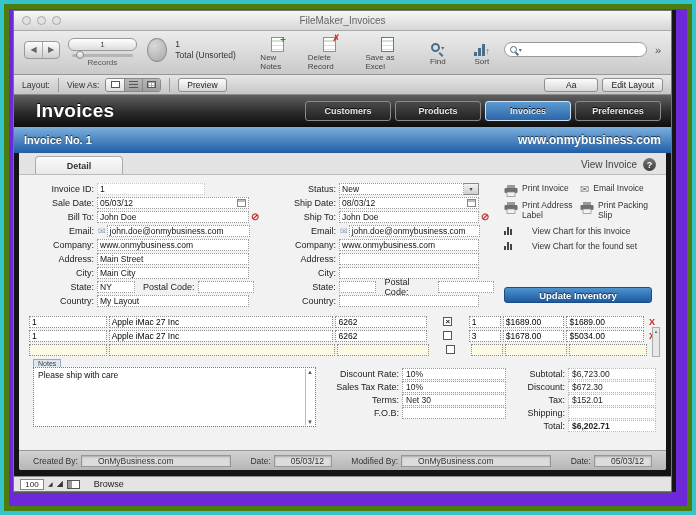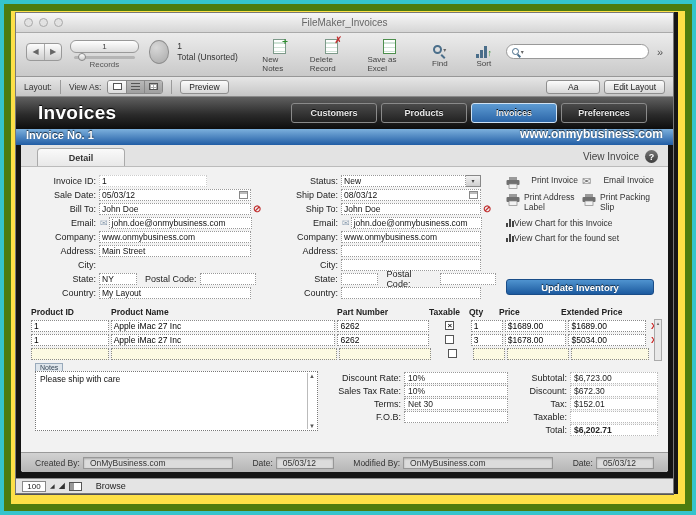--- a/index.html
+++ b/index.html
@@ -1,18 +1,18 @@
 <!DOCTYPE html>
 <html><head>
 <meta charset="utf-8">
 <style>
   * { box-sizing: border-box; margin: 0; padding: 0; }
   html,body { width:696px; height:515px; }
   body { background:#35c4cc; position:relative; font-family:"Liberation Sans", sans-serif; overflow:hidden; }
-  .frame-orange { position:absolute; top:4px; left:4px; right:4px; bottom:4px; border:7px solid #4d7c0f; background:#fde047; }
+  .frame-orange { position:absolute; top:4px; left:4px; right:4px; bottom:4px; border:5px solid #4d7c0f; background:#6d28d9; }
   .window { position:absolute; top:1px; left:4px; width:659px; height:482px; background:#e8e8e8; border:1px solid #777;
             box-shadow:4px 0 0 #161616, 0 1px 0 #555; display:flex; flex-direction:column; }
 
   
   .titlebar { height:20px; background:linear-gradient(#f7f7f7,#d6d6d6); border-bottom:1px solid #aaa;
               display:flex; align-items:center; position:relative; flex:none; }
   .lights { display:flex; gap:6px; margin-left:8px; }
   .light { width:9px; height:9px; border-radius:50%; border:1px solid #a8a8a8; background:#e2e2e2; }
   .win-title { position:absolute; left:0; right:0; text-align:center; font-size:10px; color:#666; }
 
@@ -69,26 +69,26 @@
              background-image:linear-gradient(#aaa 1px, transparent 1px), linear-gradient(90deg,#aaa 1px, transparent 1px);
              background-size:3px 3px; }
   .btn { height:14px; border:1px solid #8e8e8e; border-radius:3px; background:linear-gradient(#fcfcfc,#d7d7d7);
          display:flex; align-items:center; justify-content:center; font-size:8.5px; color:#222; padding:0 8px; }
 
   
   .content { flex:1; background:#141414; display:flex; flex-direction:column; overflow:hidden; }
   .app-header { height:32px; background:linear-gradient(#606060,#2b2b2b 55%,#0d0d0d); display:flex; align-items:center;
                 padding:0 10px 0 22px; flex:none; }
   .app-title { color:#fff; font-size:19px; font-weight:bold; letter-spacing:0.3px; text-shadow:0 -1px 1px #000; }
-  .tabs { margin-left:auto; display:flex; gap:4px; margin-right:16px; }
+  .tabs { margin-left:auto; display:flex; gap:4px; margin-right:0; }
   .tab { width:86px; height:20px; border:1px solid #8a8a8a; border-radius:3px; display:flex; align-items:center;
          justify-content:center; font-size:9px; font-weight:bold; color:#e8e8e8; background:linear-gradient(#4a4a4a,#222);
          text-shadow:0 -1px 0 #000; }
   .tab.active { background:linear-gradient(#5d9bd3,#2c66a8); border-color:#cfe2f4; }
-  .blue-bar { height:16px; background:linear-gradient(#7cb0dd,#215da5); display:flex; align-items:flex-end;
+  .blue-bar { height:26px; background:linear-gradient(#7cb0dd,#215da5); display:flex; align-items:center;
               justify-content:space-between; padding:4px 10px; flex:none; }
   .blue-bar .ib-title { color:#fff; font-size:11px; font-weight:bold; text-shadow:0 -1px 1px #123; }
   .blue-bar .ib-site { color:#fff; font-size:12px; font-weight:bold; text-shadow:0 -1px 1px #123; }
 
   
   .panel { flex:1; margin:0 5px 6px 5px; background:#e3e3e3; border-radius:0 0 3px 3px; display:flex;
            flex-direction:column; overflow:hidden; }
   .detail-row { height:21px; display:flex; align-items:flex-end; padding:3px 10px 0 16px; flex:none; }
   .detail-tab { width:88px; height:18px; background:linear-gradient(#fafafa,#e8e8e8); border:1px solid #aaa; border-bottom:none;
                 border-radius:4px 4px 0 0; font-size:9px; font-weight:bold; color:#333; display:flex; align-items:center;
@@ -114,24 +114,24 @@
   .noentry { color:#c03030; font-size:10px; font-weight:bold; margin-left:2px; line-height:1; }
   .mailglyph { font-size:9px; color:#8a9db0; margin:0 1px; }
   .dropbtn { width:15px; height:12px; border:1px solid #888; border-left:none; background:linear-gradient(#f2f2f2,#cfcfcf);
              font-size:6px; color:#444; display:flex; align-items:center; justify-content:center; }
   .smallbox { width:38px; } .postalbox { width:56px; }
   .plabel { font-size:9px; color:#222; padding:0 3px 0 8px; }
 
   
   .acts { flex:1; padding:2px 8px 0 10px; display:flex; flex-direction:column; font-size:8.5px; color:#333; }
   .act-grid { display:grid; grid-template-columns:1fr 1fr; gap:4px 4px; }
-  .act { display:flex; gap:4px; align-items:flex-start; line-height:1.15;justify-content:space-between; }
+  .act { display:flex; gap:4px; align-items:flex-start; line-height:1.15; }
   .prn { flex:none; margin-top:1px; }
   .env { font-size:11px; color:#777; line-height:1; flex:none; }
-  .chart-link { display:flex; gap:0; align-items:center; margin-top:5px; }
+  .chart-link { display:flex; gap:20px; align-items:center; margin-top:5px; }
   .bars { display:flex; align-items:flex-end; gap:1px; flex:none;}
   .bars i { display:block; width:2px; background:#444; }
   .upd-btn { margin-top:auto; margin-bottom:4px; height:16px; width:148px; border-radius:3px;
              background:linear-gradient(#4f93cf,#1c5a9f); border:1px solid #1a4d88; color:#fff; font-weight:bold;
              font-size:9.5px; display:flex; align-items:center; justify-content:center; text-shadow:0 -1px 1px #123; }
 
   
   .litable { margin:6px 8px 0 10px; flex:none; position:relative; }
   .thead { display:flex; font-size:8.5px; font-weight:bold; color:#222; height:12px; }
   .trow { display:flex; height:13px; margin-bottom:1px; align-items:center; }
@@ -171,21 +171,21 @@
   .tbox { width:88px; height:12px; border:1px dotted #bbb; background:#fff; font-size:8.5px; display:flex;
           align-items:center; padding:0 3px; }
   .tbox.grand { font-weight:bold; }
 
   
   .footerbar { margin-top:auto; height:20px; background:linear-gradient(#d2d2d2,#b5b5b5); border-top:1px solid #999;
                display:flex; align-items:center; padding:0 14px; font-size:8.5px; color:#333; flex:none; gap:4px;
                justify-content:space-between;}
   .fgroup { display:flex; align-items:center; gap:3px; }
   .ibox { height:12px; background:#dcdcdc; border:1px solid #979797; box-shadow:inset 0 1px 2px #aaa; font-size:8.5px;
-          display:flex; align-items:center; padding:0 6px; }
+          display:flex; align-items:center; padding:0 16px; }
   .ib-w { width:150px; } .ib-d { width:58px; }
 
   
   .statusbar { height:15px; background:#e4e4e4; border-top:1px solid #8c8c8c; display:flex; align-items:center;
                padding:0 6px; gap:4px; font-size:9px; color:#222; flex:none; }
   .zoombox { width:24px; height:11px; border:1px solid #888; background:#fff; font-size:8px; text-align:center; line-height:10px; }
   .zi { color:#333; line-height:1; }
   .zi.small{ font-size:6px; } .zi.big{ font-size:8px; }
   .layic { width:13px; height:9px; border:1px solid #555; background:#fff; }
   .layic i { display:block; width:4px; height:100%; background:#999; }
@@ -350,20 +350,21 @@
               <div class="frow">
                 <span class="flabel">Company:</span>
                 <span class="fbox w-main">www.onmybusiness.com</span>
               </div>
               <div class="frow">
                 <span class="flabel">Address:</span>
                 <span class="fbox w-main">Main Street</span>
               </div>
               <div class="frow">
                 <span class="flabel">City:</span>
+                <span class="fbox w-main">Main City</span>
               </div>
               <div class="frow">
                 <span class="flabel">State:</span>
                 <span class="fbox smallbox">NY</span>
                 <span class="plabel">Postal Code:</span>
                 <span class="fbox postalbox"></span>
               </div>
               <div class="frow">
                 <span class="flabel">Country:</span>
                 <span class="fbox w-main">My Layout</span>
@@ -462,29 +463,20 @@
                     <i style="height:8px"></i>
                     <i style="height:6px"></i>
                   </span>
                 <span>View Chart for the found set</span>
               </span>
               <span class="upd-btn">Update Inventory</span>
             </div>
           </div>
 
           <div class="litable">
-            <div class="thead">
-              <span class="h-id">Product ID</span>
-              <span class="h-name">Product Name</span>
-              <span class="h-part">Part Number</span>
-              <span class="h-tax">Taxable</span>
-              <span class="h-qty">Qty</span>
-              <span class="h-price">Price</span>
-              <span class="h-ext">Extended Price</span>
-            </div>
             <div class="trow">
               <span class="tc c-id">1</span>
               <span class="tc c-name">Apple iMac 27 Inc</span>
               <span class="tc c-part">6262</span>
               <span class="tc c-tax">
                   <span class="chk">×</span>
                 </span>
               <span class="tc c-qty">1</span>
               <span class="tc c-price">$1689.00</span>
               <span class="tc c-ext">$1689.00</span>
@@ -554,21 +546,21 @@
                 </div>
               <div class="trow2">
                   <span class="tlabel">Discount:</span>
                   <span class="tbox">$672.30</span>
                 </div>
               <div class="trow2">
                   <span class="tlabel">Tax:</span>
                   <span class="tbox">$152.01</span>
                 </div>
               <div class="trow2">
-                  <span class="tlabel">Taxable:</span>
+                  <span class="tlabel">Shipping:</span>
                   <span class="tbox"></span>
                 </div>
               <div class="trow2">
                   <span class="tlabel">Total:</span>
                   <span class="tbox grand">$6,202.71</span>
                 </div>
             </div>
           </div>
 
           <div class="footerbar">

